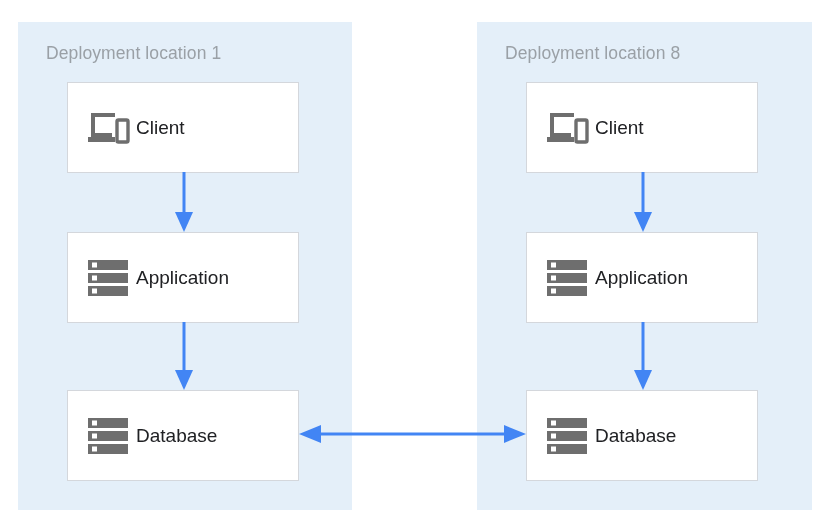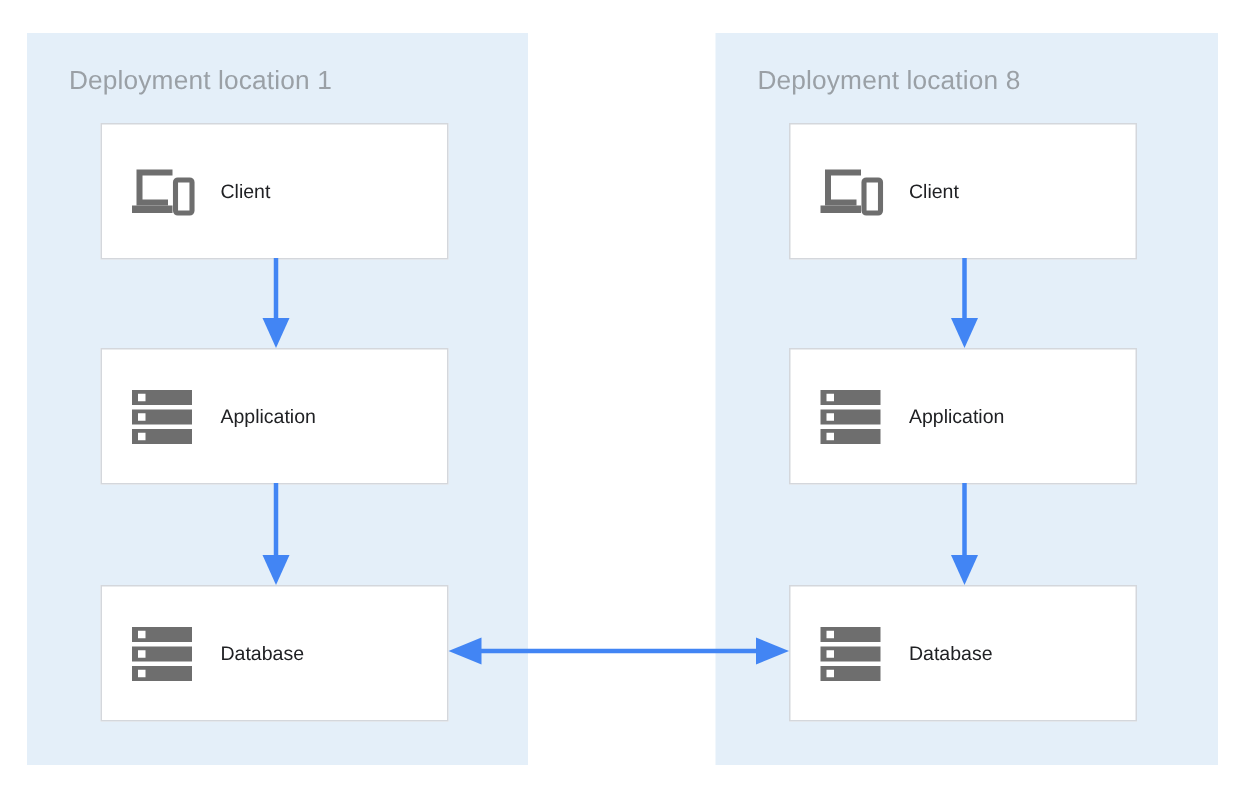--- a/index.html
+++ b/index.html
@@ -41,22 +41,22 @@
     align-items:center;
     height:91px;
   }
   .node-icon{
     flex:0 0 auto;
     margin-left:17px;
     width:46px;height:46px;
     display:flex;align-items:center;justify-content:center;
   }
   .node-label{
-    margin-left:16px;
-    font-size:13px;
+    margin-left:5px;
+    font-size:19px;
     color:#202124;
     white-space:nowrap;
     line-height:22px;
   }
 
   
   #node-l-client{left:67px;top:82px;width:232px;}
   #node-l-app{left:67px;top:232px;width:232px;}
   #node-l-db{left:67px;top:390px;width:232px;}
   

